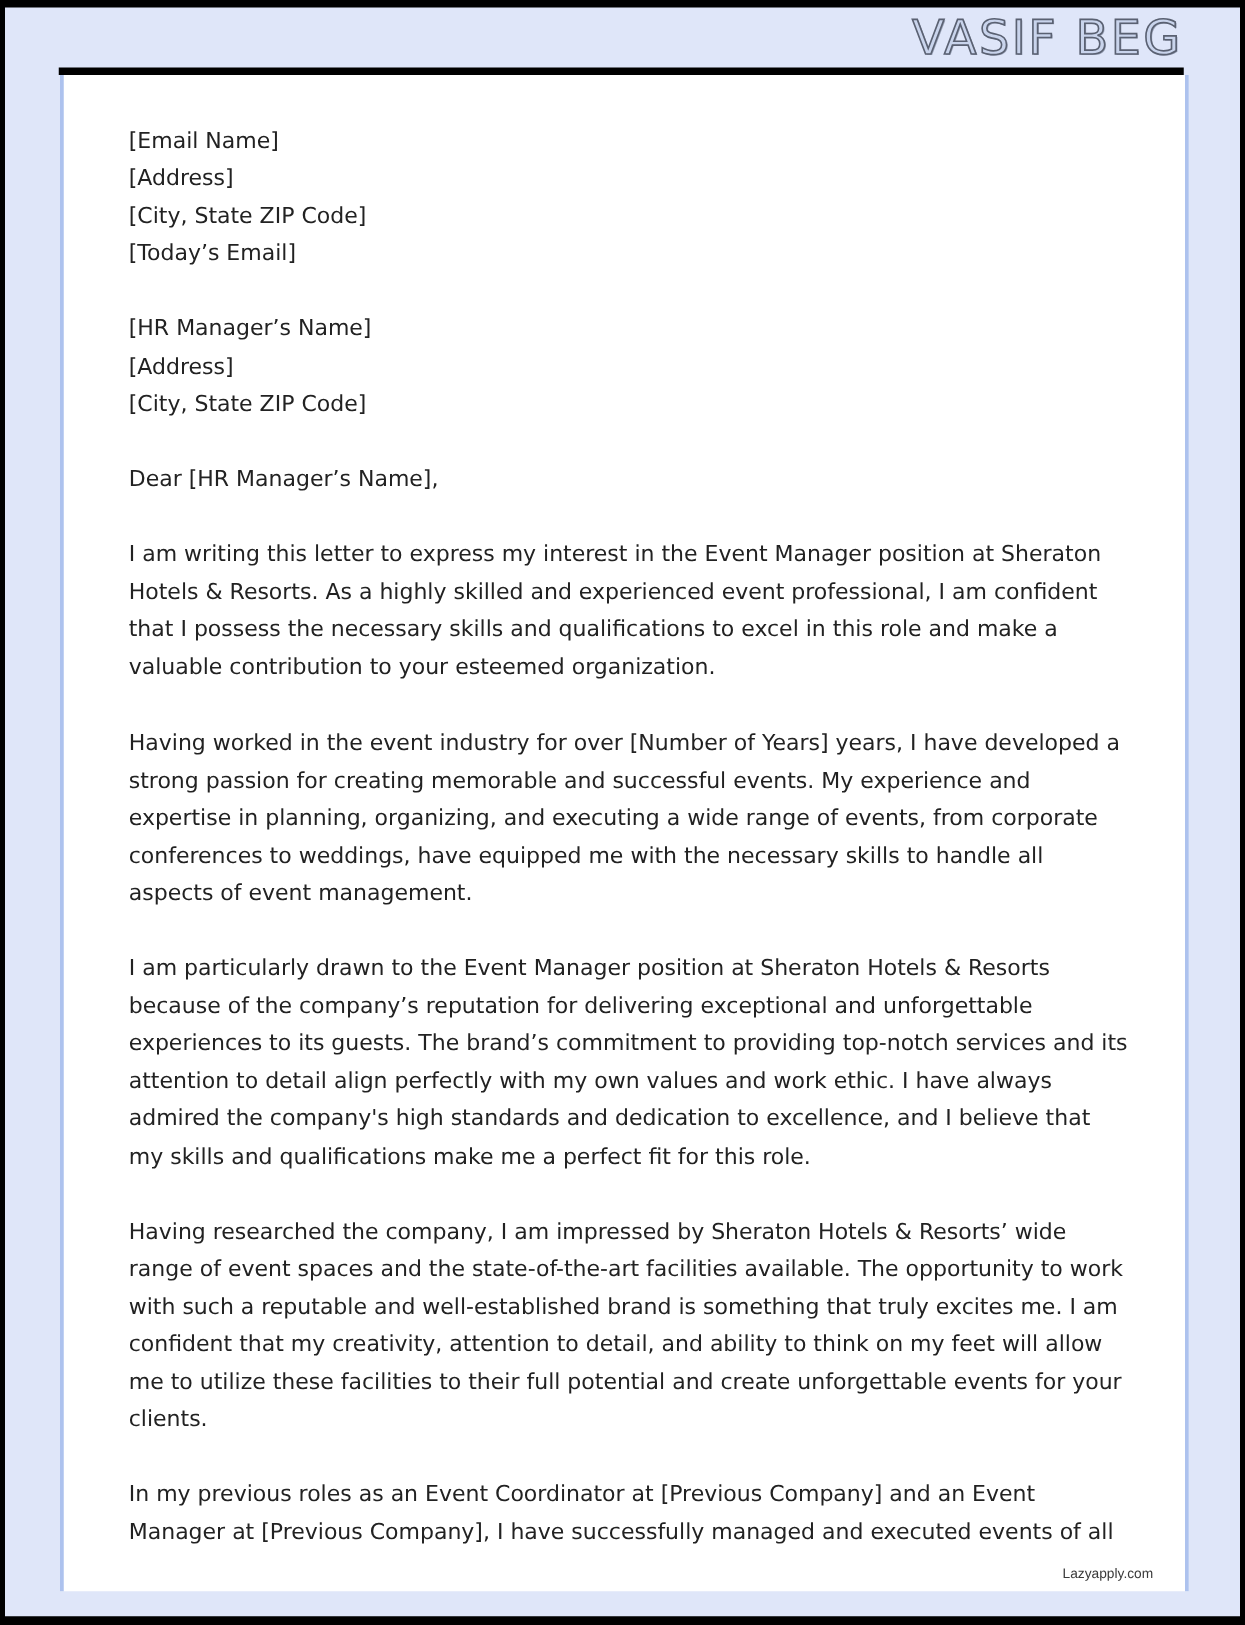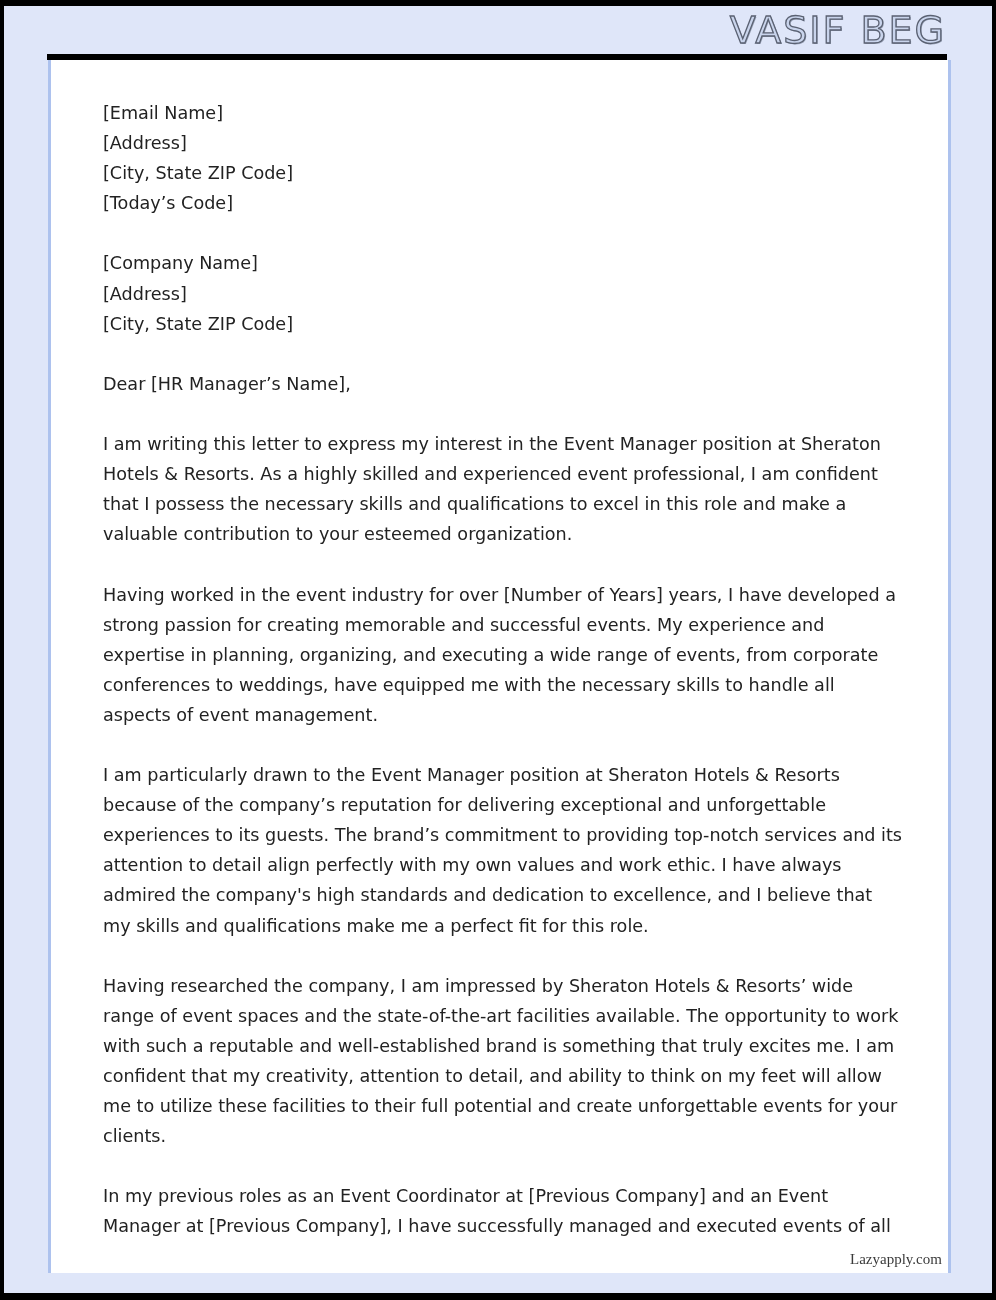--- a/index.html
+++ b/index.html
@@ -95,22 +95,22 @@
   .para {
     margin: 0;
     text-align: left;
   }
 
   
   .watermark {
     position: absolute;
     left: 846px;
     top: 1245px;
-    font-family: Liberation Serif, serif;
-    font-size: 15px;
+    font-family: Liberation Sans, sans-serif;
+    font-size: 11px;
     line-height: 17px;
     color: #3a3a3a;
     white-space: nowrap;
   }
 </style>
 </head>
 <body>
 
 <div class="screen">
 
@@ -121,27 +121,27 @@
     <div class="top-rule"></div>
 
     <div class="page"></div>
 
     <div class="letter-body">
 
       <div class="addr-block">
         <div class="addr-line">[Email Name]</div>
         <div class="addr-line">[Address]</div>
         <div class="addr-line">[City, State ZIP Code]</div>
-        <div class="addr-line">[Today’s Code]</div>
+        <div class="addr-line">[Today’s Email]</div>
       </div>
 
       <div class="spacer"></div>
 
       <div class="addr-block">
-        <div class="addr-line">[Company Name]</div>
+        <div class="addr-line">[HR Manager’s Name]</div>
         <div class="addr-line">[Address]</div>
         <div class="addr-line">[City, State ZIP Code]</div>
       </div>
 
       <div class="spacer"></div>
 
       <p class="para">Dear [HR Manager’s Name],</p>
 
       <div class="spacer"></div>
 

